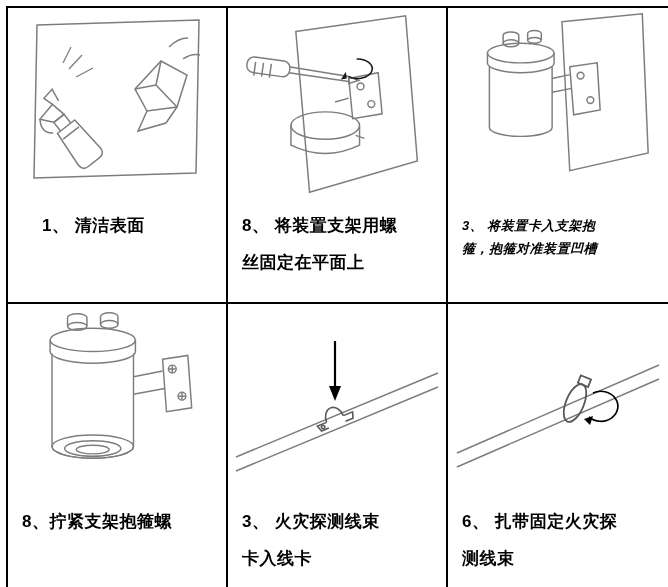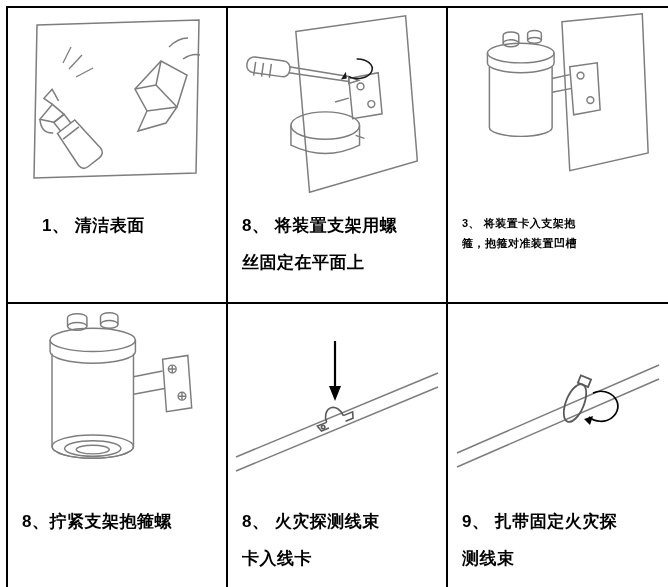--- a/index.html
+++ b/index.html
@@ -42,23 +42,24 @@
     flex: 1;
     color: #000;
     font-weight: bold;
     font-size: 17px;
     line-height: 2.15;
     letter-spacing: 0.5px;
     padding: 4px 10px 0 14px;
     white-space: pre-line;
   }
   .caption.small {
-    font-size: 11px;
+    font-size: 13px;
     line-height: 1.8;
     padding-top: 10px;
+    font-style: italic;
   }
   .caption.indent { padding-left: 34px; }
   svg { display: block; }
 </style>
 </head>
 <body>
 
 <div class="sheet">
 
   <div class="cell">
@@ -206,21 +207,21 @@
           <path d="M-9,0 a9,12 0 1 1 18,0"></path>
           <path d="M-9,0 h-10 l2,6 h8"></path>
           <path d="M9,0 h10 l-2,6 h-8"></path>
           <circle cx="-14" cy="3" r="1.7"></circle>
         </g>
 
         <line x1="103" y1="34" x2="103" y2="82" stroke="#000" stroke-width="2.2"></line>
         <polygon points="103,94 97,79 109,79" fill="#000"></polygon>
       </svg>
     </div>
-    <div class="caption">8、 火灾探测线束
+    <div class="caption">3、 火灾探测线束
 卡入线卡</div>
   </div>
 
   <div class="cell">
     <div class="art">
       <svg width="210" height="190" viewBox="0 0 210 190">
 
         <g stroke="#7d7d7d" stroke-width="1.5">
           <line x1="4" y1="146" x2="206" y2="58"></line>
           <line x1="4" y1="160" x2="206" y2="72"></line>
@@ -228,17 +229,17 @@
 
         <g stroke="#5a5a5a" fill="none" stroke-width="1.8">
           <ellipse cx="122" cy="96" rx="9" ry="20" transform="rotate(22 122 96)"></ellipse>
           <rect x="126" y="70" width="11" height="8" transform="rotate(22 131 74)"></rect>
         </g>
 
         <path d="M140,86 a17,15 0 1 1 -4,24" fill="none" stroke="#000" stroke-width="1.7"></path>
         <polygon points="131,112 140,109 137,118" fill="#000"></polygon>
       </svg>
     </div>
-    <div class="caption">9、 扎带固定火灾探
+    <div class="caption">6、 扎带固定火灾探
 测线束</div>
   </div>
 
 </div>
 
 </body></html>

